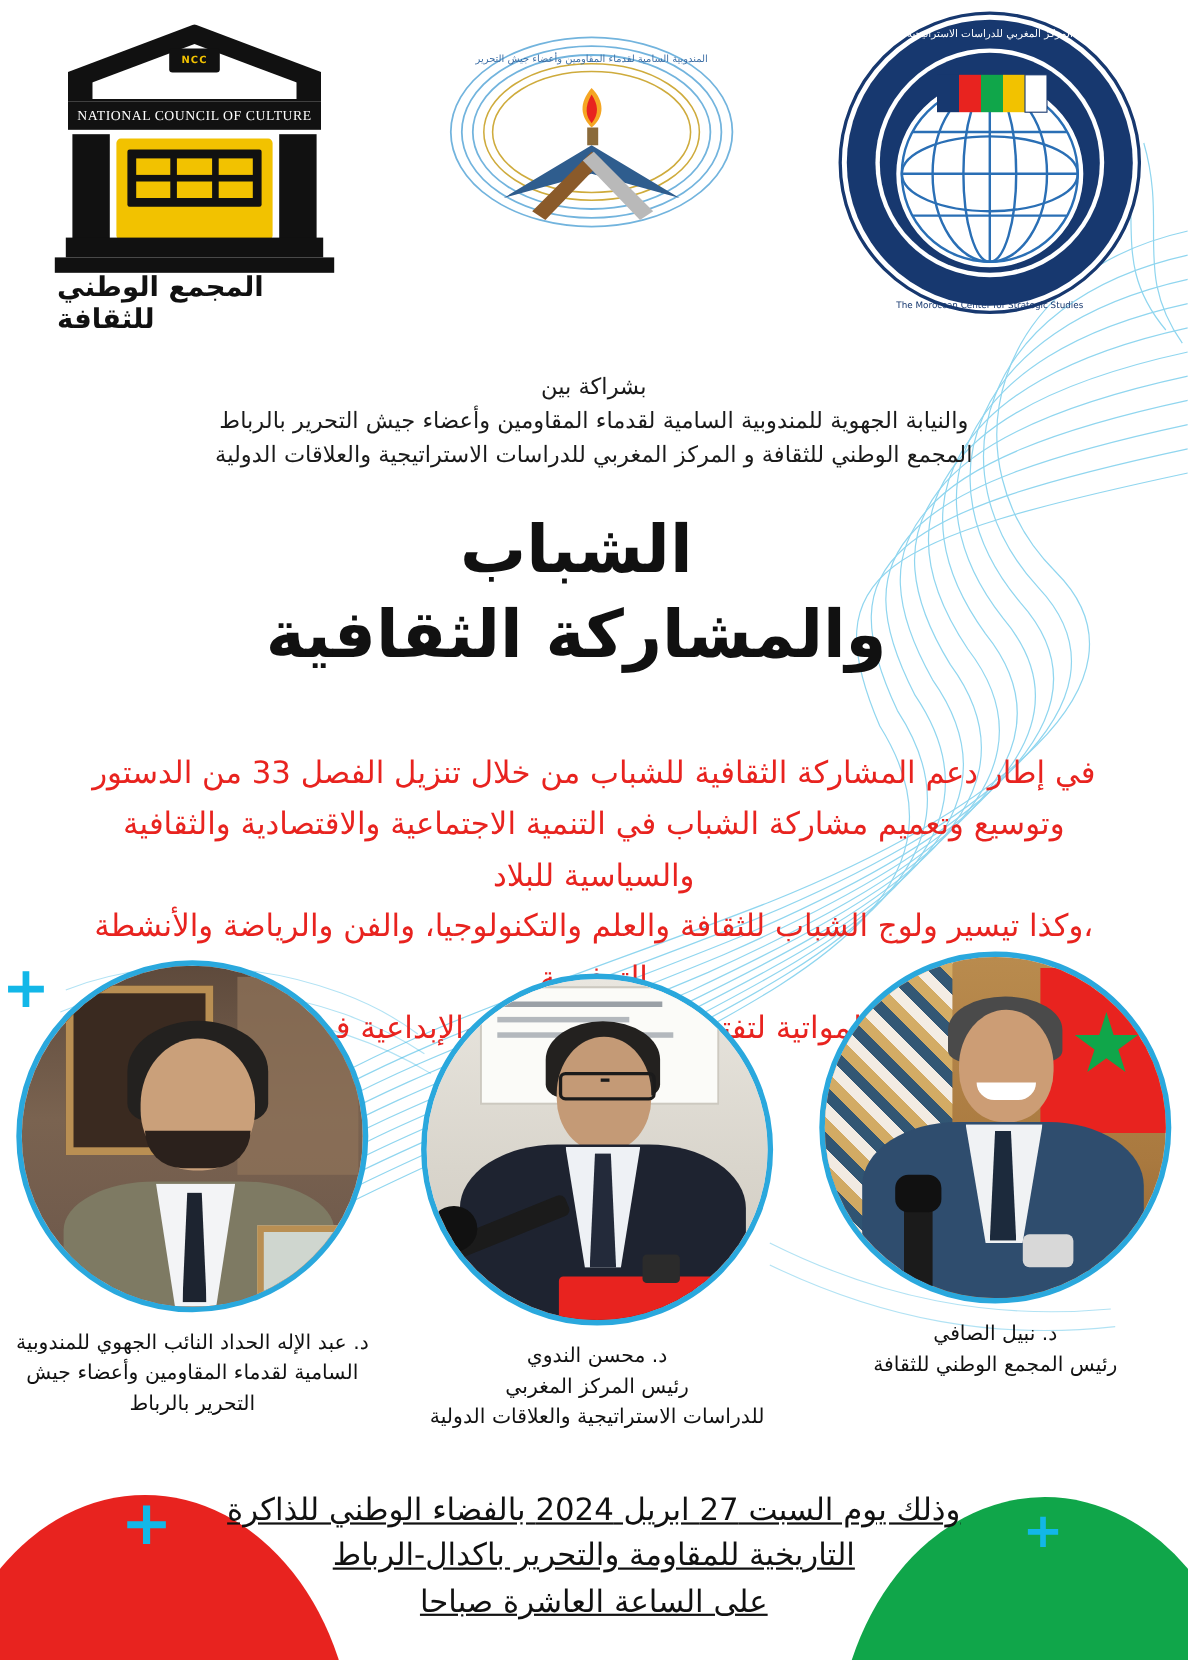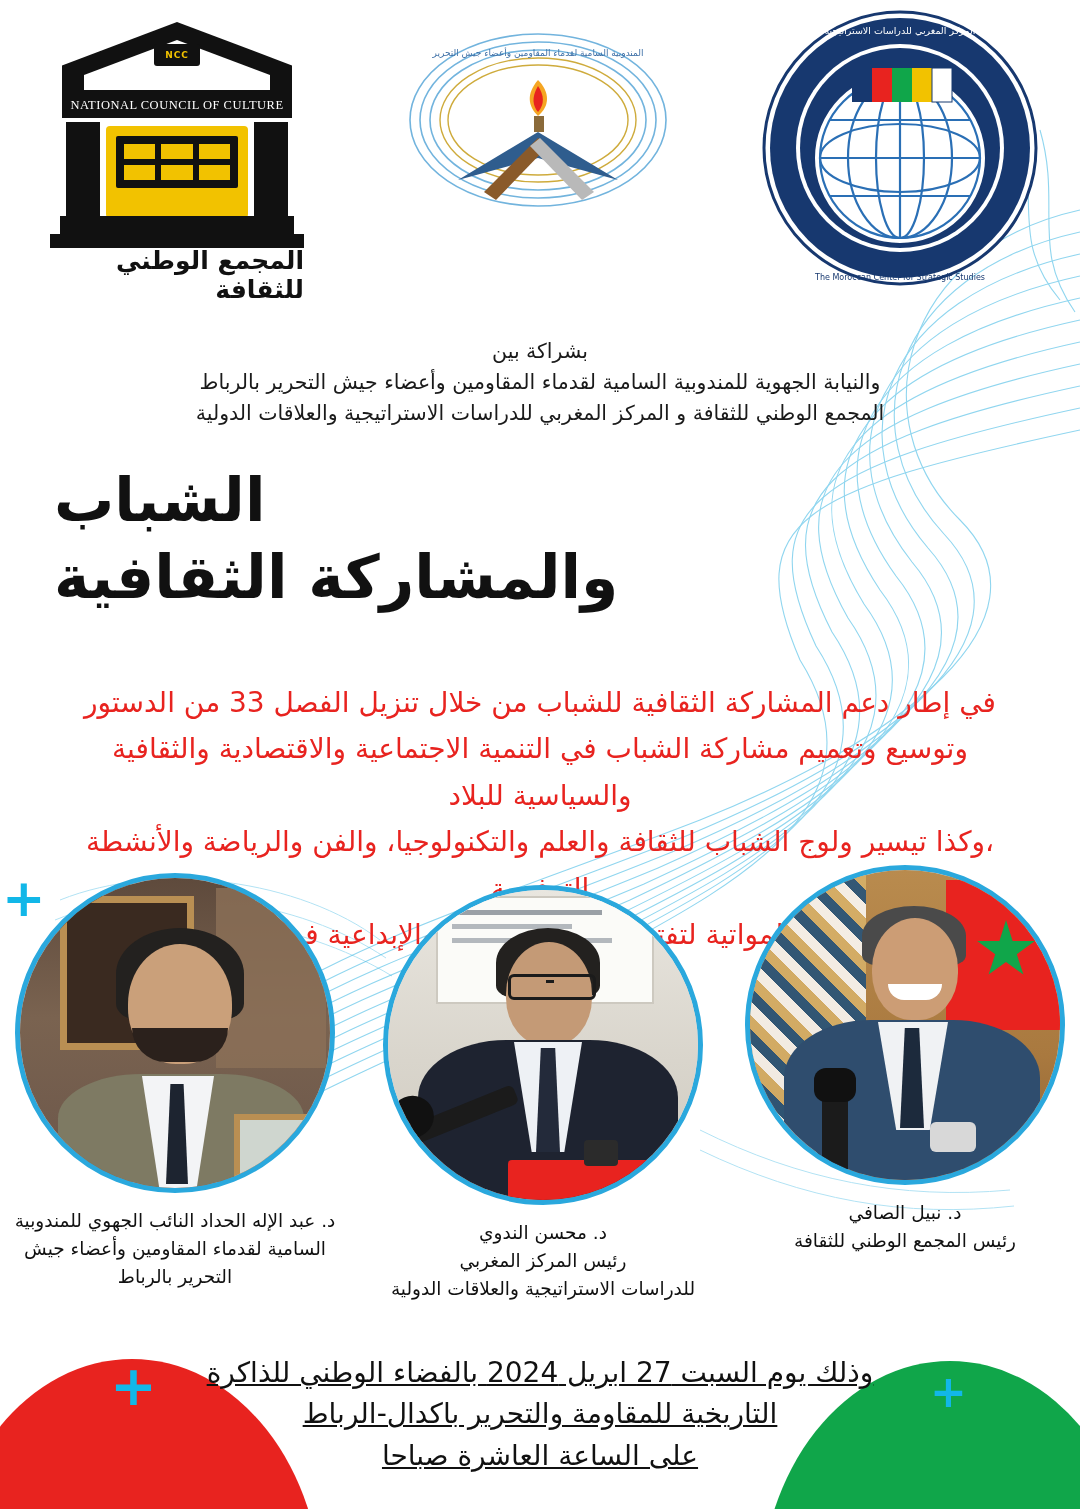--- a/index.html
+++ b/index.html
@@ -26,32 +26,32 @@
      color:#fff;font-size:12.5px;letter-spacing:.5px;text-align:center;line-height:26px;
      font-family:"Liberation Serif",serif;}
   .ncc-col{position:absolute;top:108px;width:34px;height:96px;background:#111;}
   .ncc-col.l{left:34px;} .ncc-col.r{left:222px;}
   .ncc-book{position:absolute;left:74px;top:112px;width:142px;height:92px;background:#f2c200;border-radius:4px;}
   .ncc-book-win{position:absolute;left:10px;top:10px;width:122px;height:52px;background:#111;border-radius:2px;}
   .ncc-win-grid{position:absolute;inset:8px;display:grid;grid-template-columns:repeat(3,1fr);gap:6px;}
   .ncc-win-grid i{background:#f2c200;display:block;}
   .ncc-base{position:absolute;left:28px;top:202px;width:234px;height:18px;background:#111;}
   .ncc-base2{position:absolute;left:18px;top:220px;width:254px;height:14px;background:#111;}
-  .ncc-arabic{position:absolute;left:20px;top:232px;width:252px;text-align:right;
+  .ncc-arabic{position:absolute;left:20px;top:232px;width:252px;text-align:left;
      font-size:25px;color:#111;font-weight:bold;}
 
   .logo-torch{position:absolute;left:398px;top:20px;width:280px;height:230px;}
   .logo-mcssir{position:absolute;left:760px;top:8px;width:280px;height:285px;}
 
   
   .partner{position:absolute;top:336px;left:90px;width:900px;text-align:center;z-index:4;
      color:#1a1a1a;font-size:20.5px;line-height:1.52;}
 
   
-  .title{position:absolute;top:462px;left:54px;width:960px;text-align:left;z-index:4;
+  .title{position:absolute;top:462px;left:44px;width:960px;text-align:center;z-index:4;
      color:#111;font-size:60px;font-weight:bold;line-height:1.28;letter-spacing:0;}
 
   
   .desc{position:absolute;top:680px;left:70px;width:940px;text-align:center;z-index:4;
      color:#e8231f;font-size:28px;line-height:1.66;}
 
   
   .speakers{position:absolute;top:865px;left:0;width:1080px;height:470px;z-index:4;}
   .sp{position:absolute;width:330px;text-align:center;}
   .sp .ring{width:310px;height:310px;border-radius:50%;border:5px solid #2aa8dd;

